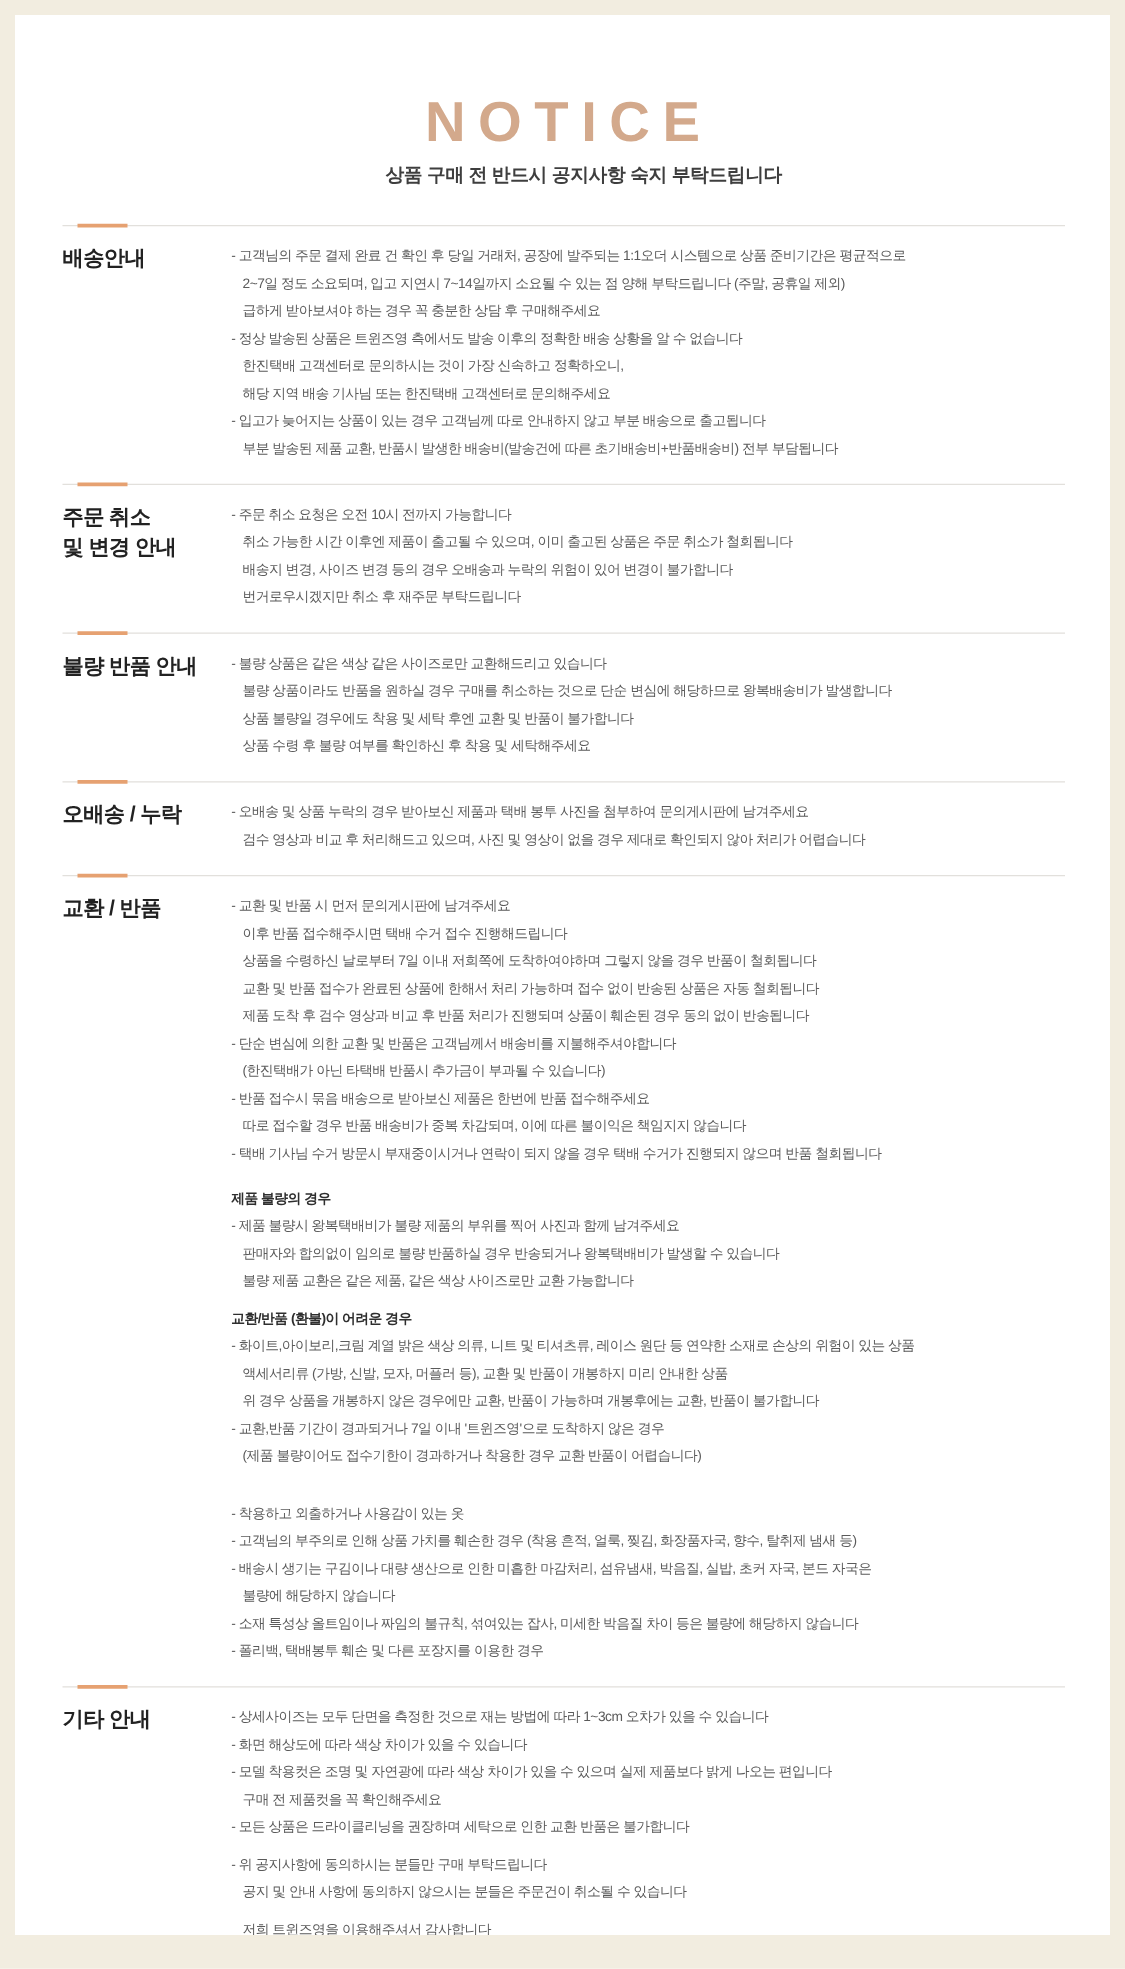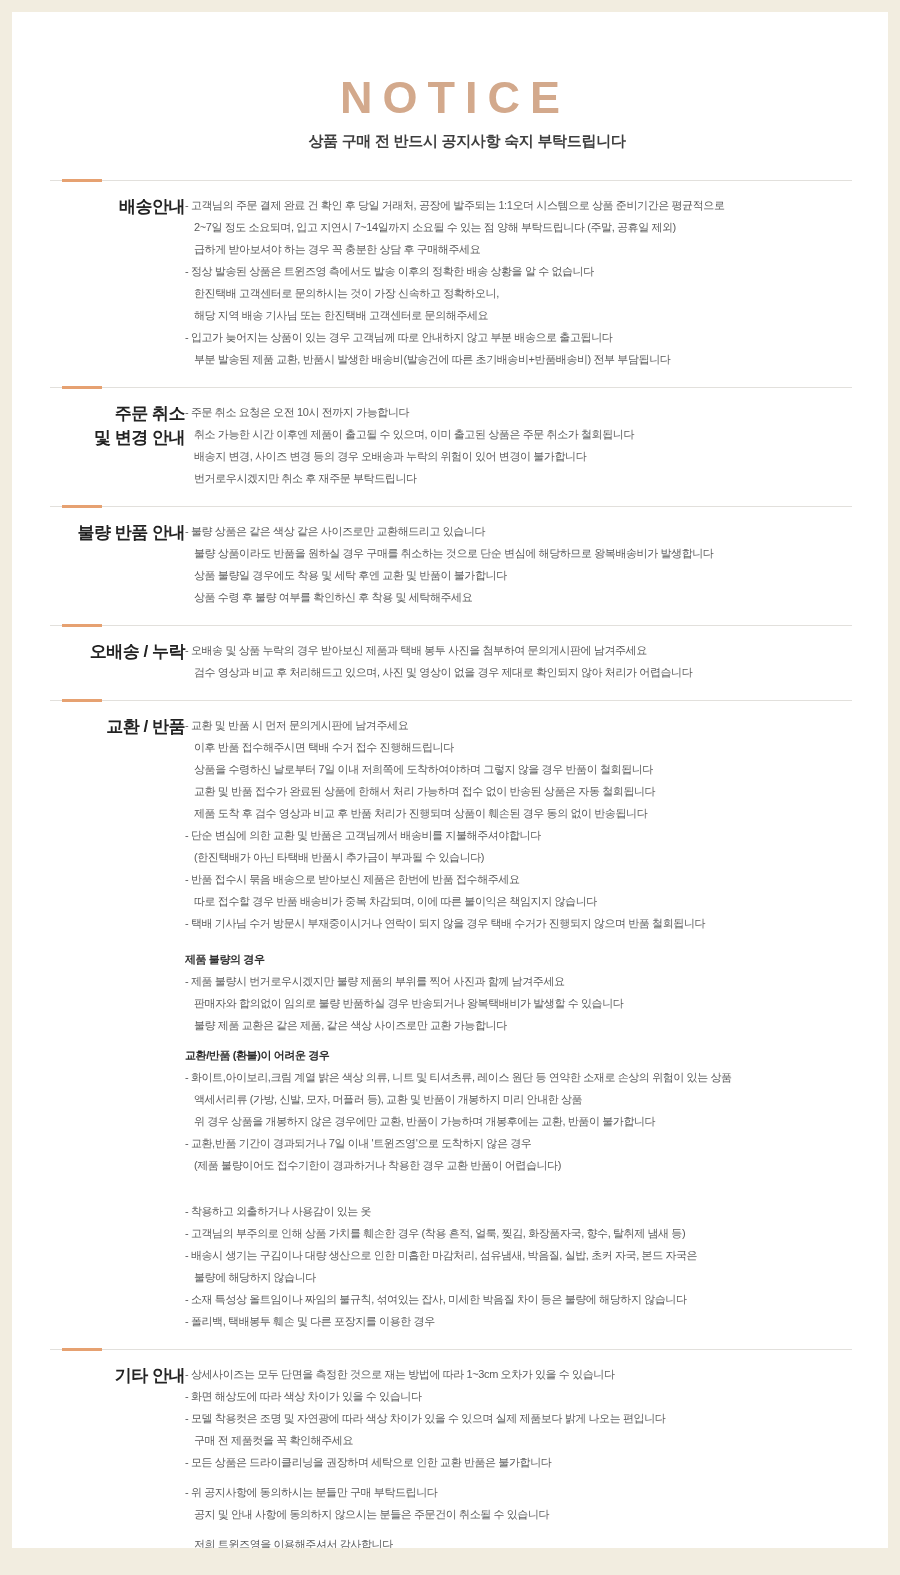--- a/index.html
+++ b/index.html
@@ -39,21 +39,20 @@
     width:40px;height:3px;
     background:var(--divider-accent,#E6A171);
     display:block;
   }
   .section-body{display:flex;padding:13px 0 17px;}
   .section-heading{
     flex:0 0 135px;width:135px;
     font-size:17px;font-weight:bold;color:#222222;
     line-height:24px;letter-spacing:-0.5px;
     padding-top:1px;
-    text-align:right;
   }
   .section-content{
     flex:1;min-width:0;
     font-size:11px;color:#5A5A5A;
     line-height:22px;letter-spacing:-0.4px;
   }
   .line{margin:0;white-space:nowrap;overflow:hidden;}
   .line.i1{padding-left:9px;}
   .line.subhead{font-weight:bold;color:#2E2E2E;}
   .line.gap-sm{margin-top:8px;}
@@ -149,21 +148,21 @@
             <p class="line i1">이후 반품 접수해주시면 택배 수거 접수 진행해드립니다</p>
             <p class="line i1">상품을 수령하신 날로부터 7일 이내 저희쪽에 도착하여야하며 그렇지 않을 경우 반품이 철회됩니다</p>
             <p class="line i1">교환 및 반품 접수가 완료된 상품에 한해서 처리 가능하며 접수 없이 반송된 상품은 자동 철회됩니다</p>
             <p class="line i1">제품 도착 후 검수 영상과 비교 후 반품 처리가 진행되며 상품이 훼손된 경우 동의 없이 반송됩니다</p>
             <p class="line i0">- 단순 변심에 의한 교환 및 반품은 고객님께서 배송비를 지불해주셔야합니다</p>
             <p class="line i1">(한진택배가 아닌 타택배 반품시 추가금이 부과될 수 있습니다)</p>
             <p class="line i0">- 반품 접수시 묶음 배송으로 받아보신 제품은 한번에 반품 접수해주세요</p>
             <p class="line i1">따로 접수할 경우 반품 배송비가 중복 차감되며, 이에 따른 불이익은 책임지지 않습니다</p>
             <p class="line i0">- 택배 기사님 수거 방문시 부재중이시거나 연락이 되지 않을 경우 택배 수거가 진행되지 않으며 반품 철회됩니다</p>
             <p class="line i0 subhead gap-lg">제품 불량의 경우</p>
-            <p class="line i0">- 제품 불량시 번거로우시겠지만 불량 제품의 부위를 찍어 사진과 함께 남겨주세요</p>
+            <p class="line i0">- 제품 불량시 왕복택배비가 불량 제품의 부위를 찍어 사진과 함께 남겨주세요</p>
             <p class="line i1">판매자와 합의없이 임의로 불량 반품하실 경우 반송되거나 왕복택배비가 발생할 수 있습니다</p>
             <p class="line i1">불량 제품 교환은 같은 제품, 같은 색상 사이즈로만 교환 가능합니다</p>
             <p class="line i0 subhead gap-sm">교환/반품 (환불)이 어려운 경우</p>
             <p class="line i0">- 화이트,아이보리,크림 계열 밝은 색상 의류, 니트 및 티셔츠류, 레이스 원단 등 연약한 소재로 손상의 위험이 있는 상품</p>
             <p class="line i1">액세서리류 (가방, 신발, 모자, 머플러 등), 교환 및 반품이 개봉하지 미리 안내한 상품</p>
             <p class="line i1">위 경우 상품을 개봉하지 않은 경우에만 교환, 반품이 가능하며 개봉후에는 교환, 반품이 불가합니다</p>
             <p class="line i0">- 교환,반품 기간이 경과되거나 7일 이내 '트윈즈영'으로 도착하지 않은 경우</p>
             <p class="line i1">(제품 불량이어도 접수기한이 경과하거나 착용한 경우 교환 반품이 어렵습니다)</p>
             <p class="line i0 gap-xl">- 착용하고 외출하거나 사용감이 있는 옷</p>
             <p class="line i0">- 고객님의 부주의로 인해 상품 가치를 훼손한 경우 (착용 흔적, 얼룩, 찢김, 화장품자국, 향수, 탈취제 냄새 등)</p>

